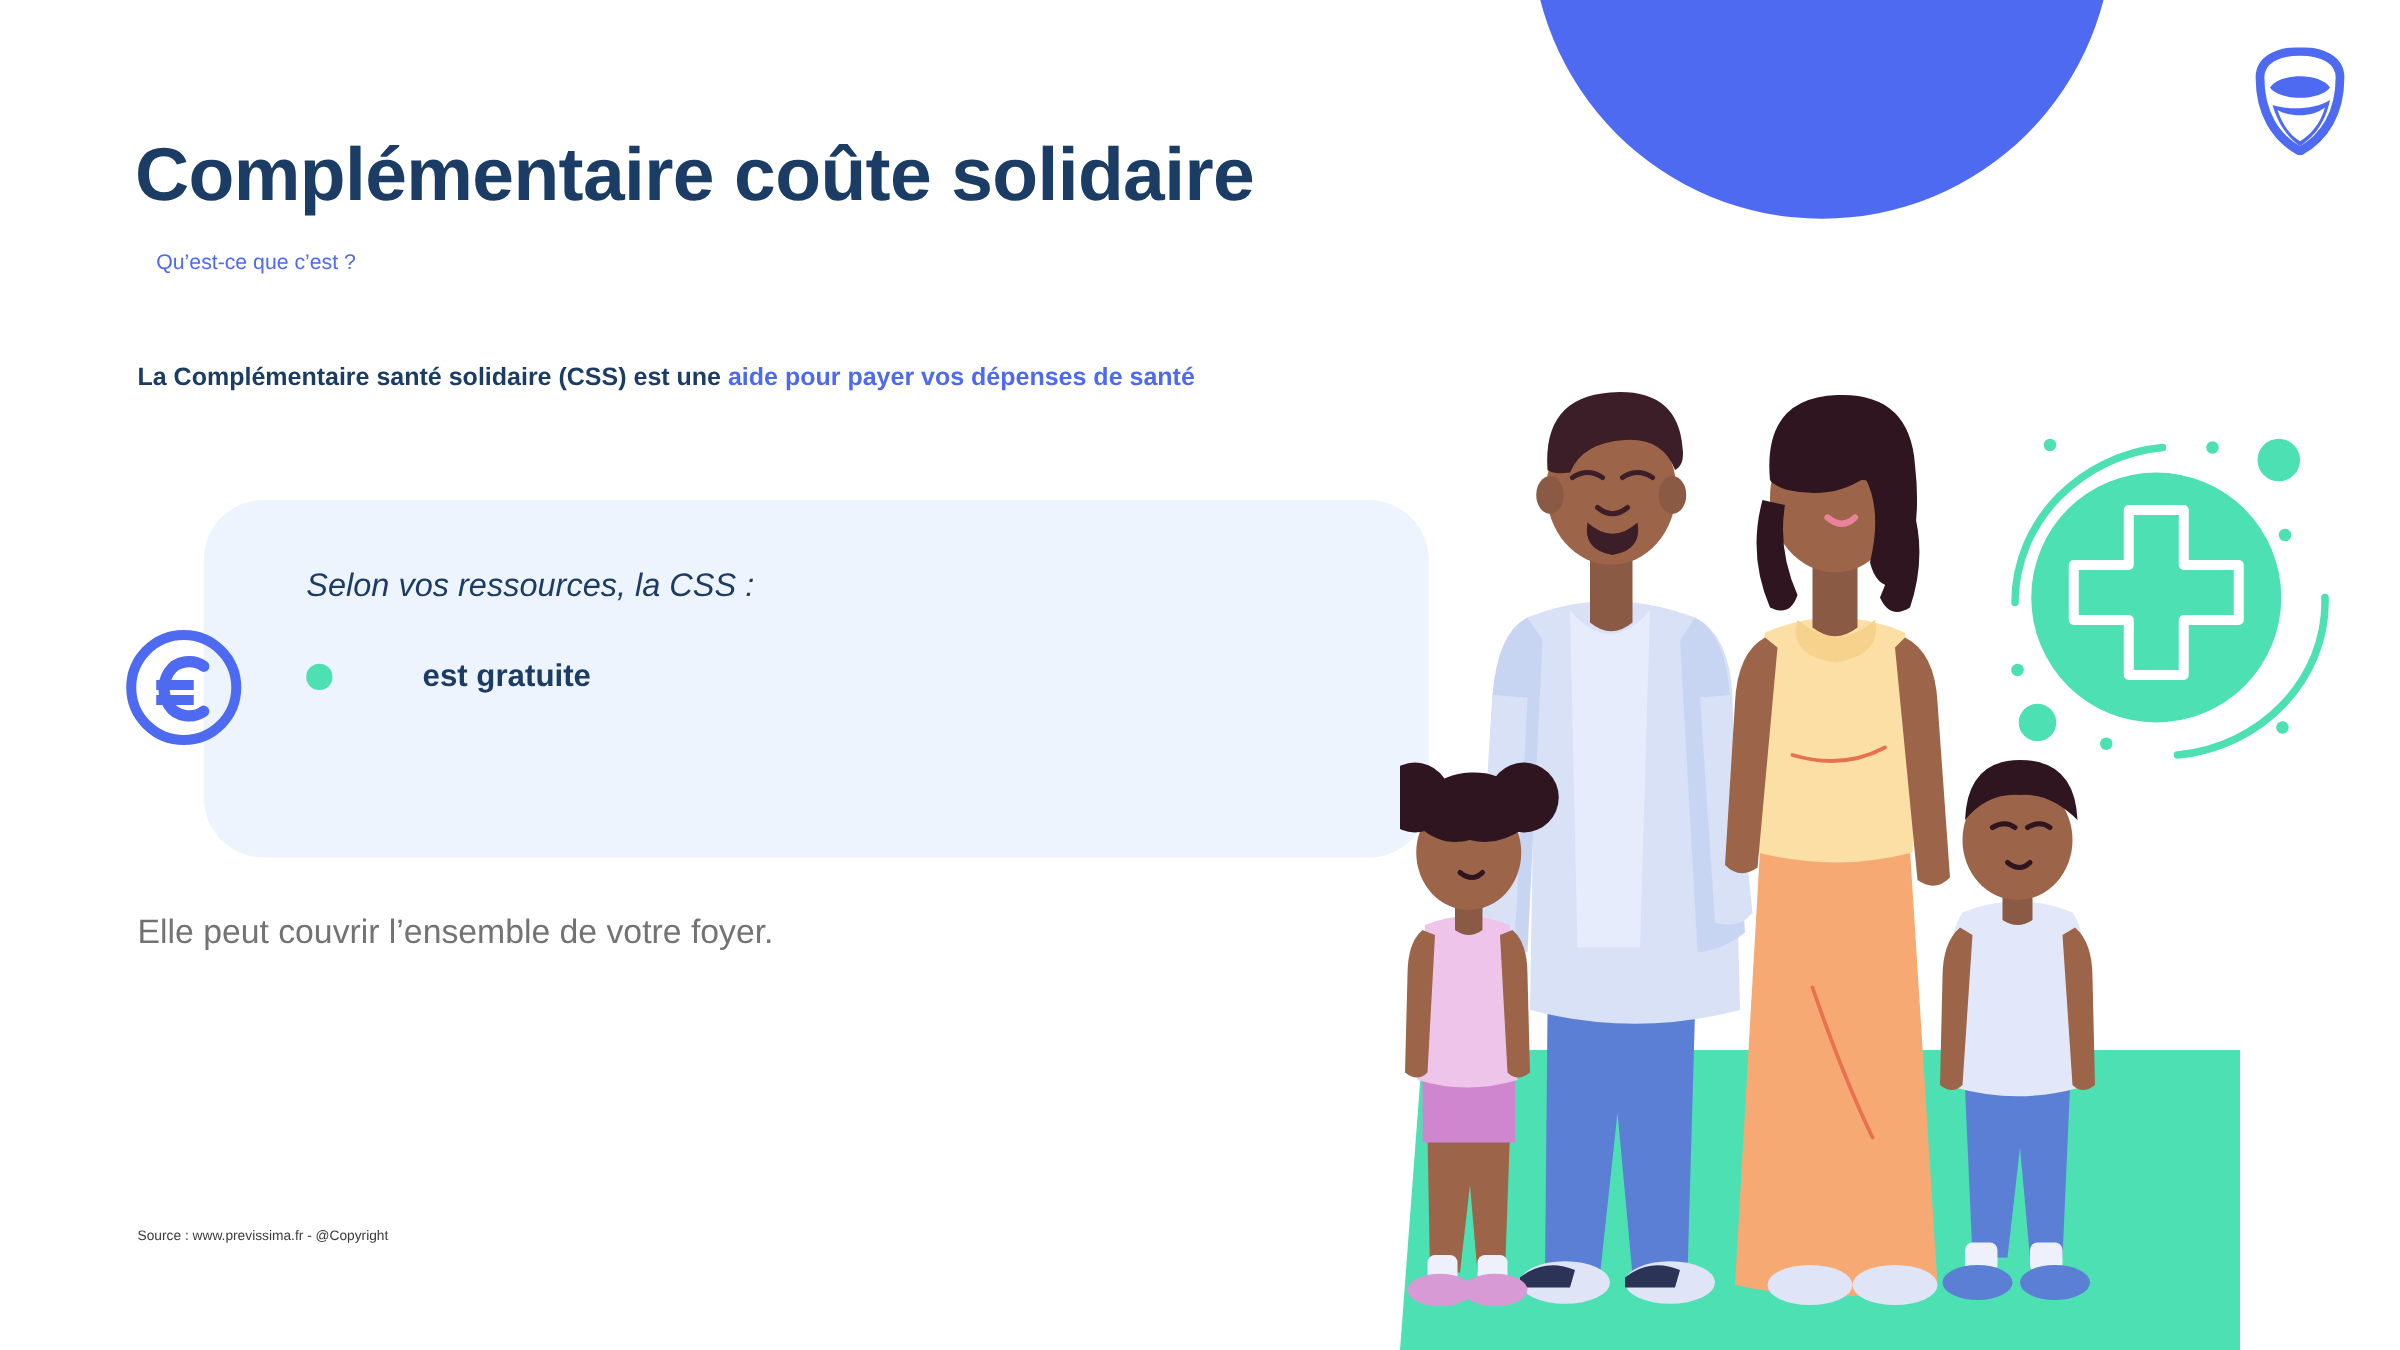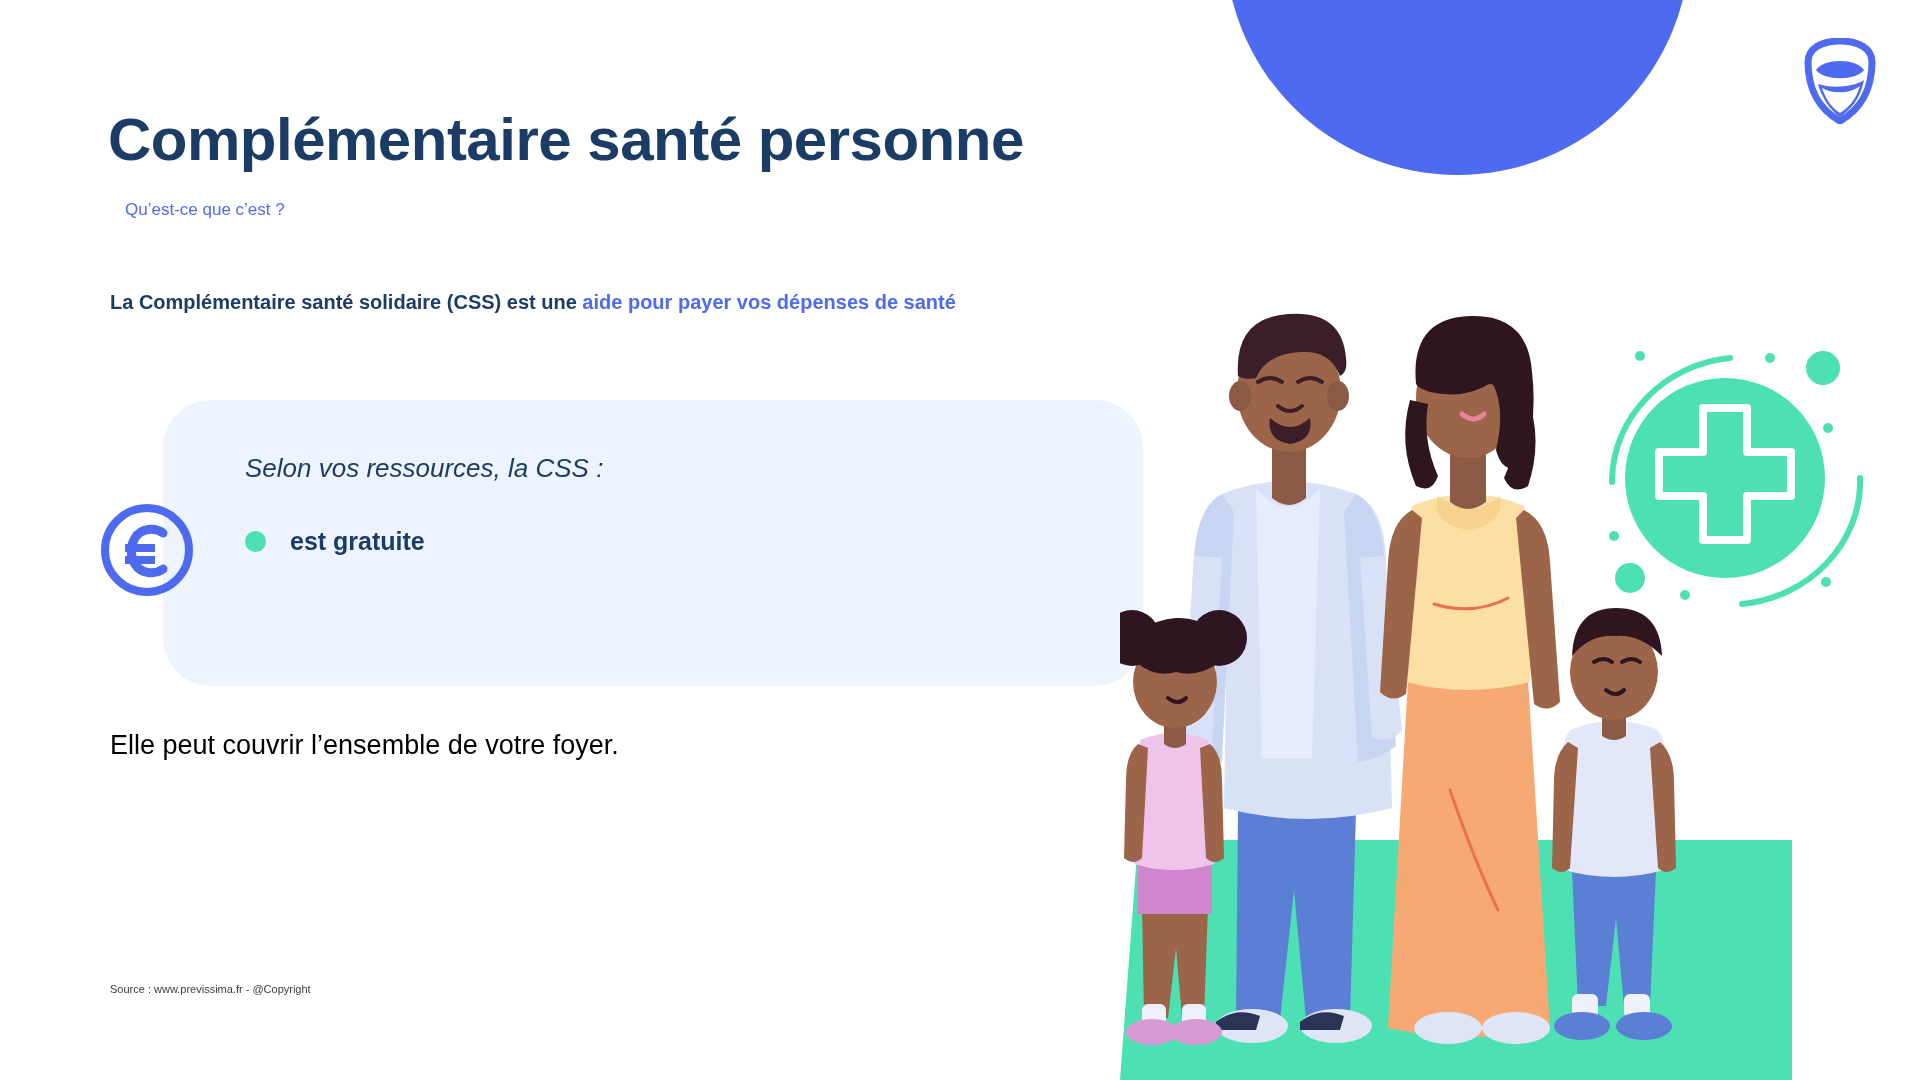--- a/index.html
+++ b/index.html
@@ -94,20 +94,21 @@
     left: 245px;
     top: 527px;
     margin: 0;
     padding: 0;
     list-style: none;
   }
   .bullet-item {
     display: flex;
     align-items: center;
     margin-bottom: 20px;
+    gap: 48px;
   }
   .bullet-dot {
     width: 21px;
     height: 21px;
     border-radius: 50%;
     background: #4ce0b3;
     flex: 0 0 auto;
     margin-right: 24px;
   }
   .bullet-text {
@@ -124,21 +125,21 @@
     width: 100px;
     height: 100px;
   }
 
   .closing {
     position: absolute;
     left: 110px;
     top: 730px;
     font-size: 27px;
     font-weight: 400;
-    color: #000000;
+    color: #737373;
   }
 
   .source {
     position: absolute;
     left: 110px;
     top: 983px;
     font-size: 11px;
     font-weight: 400;
     color: #3b3b3b;
   }
@@ -166,21 +167,21 @@
 
 <div class="logo-shield">
   <svg viewBox="0 0 76 86" width="76" height="86" aria-hidden="true">
     <path d="M38 3 C 56 3, 70 10, 70 24 C 70 52, 58 72, 38 83 C 18 72, 6 52, 6 24 C 6 10, 20 3, 38 3 Z" fill="none" stroke="#4d6af0" stroke-width="7"></path>
     <path d="M14 32 C 22 20, 54 20, 62 32 C 54 43, 22 43, 14 32 Z" fill="#4d6af0"></path>
     <path d="M16 46 C 28 50, 50 50, 62 42 C 58 62, 48 72, 38 79 C 28 72, 20 60, 16 46 Z" fill="#4d6af0"></path>
     <path d="M20 50 C 30 56, 48 56, 58 48 C 54 62, 46 70, 38 75 C 30 70, 24 62, 20 50 Z" fill="#ffffff"></path>
   </svg>
 </div>
 
-<div class="title">Complémentaire santé personne</div>
+<div class="title">Complémentaire coûte solidaire</div>
 <div class="subtitle">Qu’est-ce que c’est ?</div>
 
 <div class="lead">
   <span>La Complémentaire santé solidaire (CSS) est une </span><span class="hl">aide pour payer vos dépenses de santé</span>
 </div>
 
 <div class="callout"></div>
 
 <div class="callout-intro">Selon vos ressources, la CSS :</div>
 

